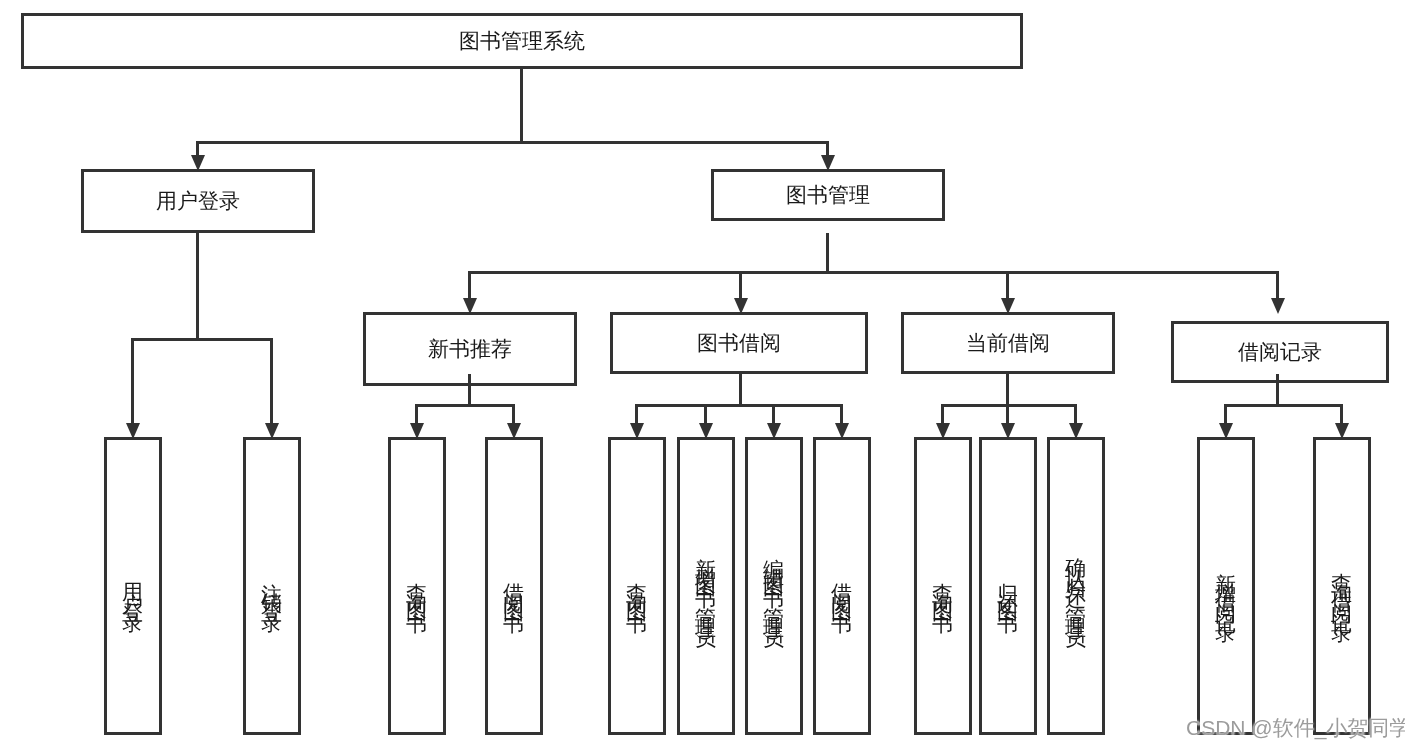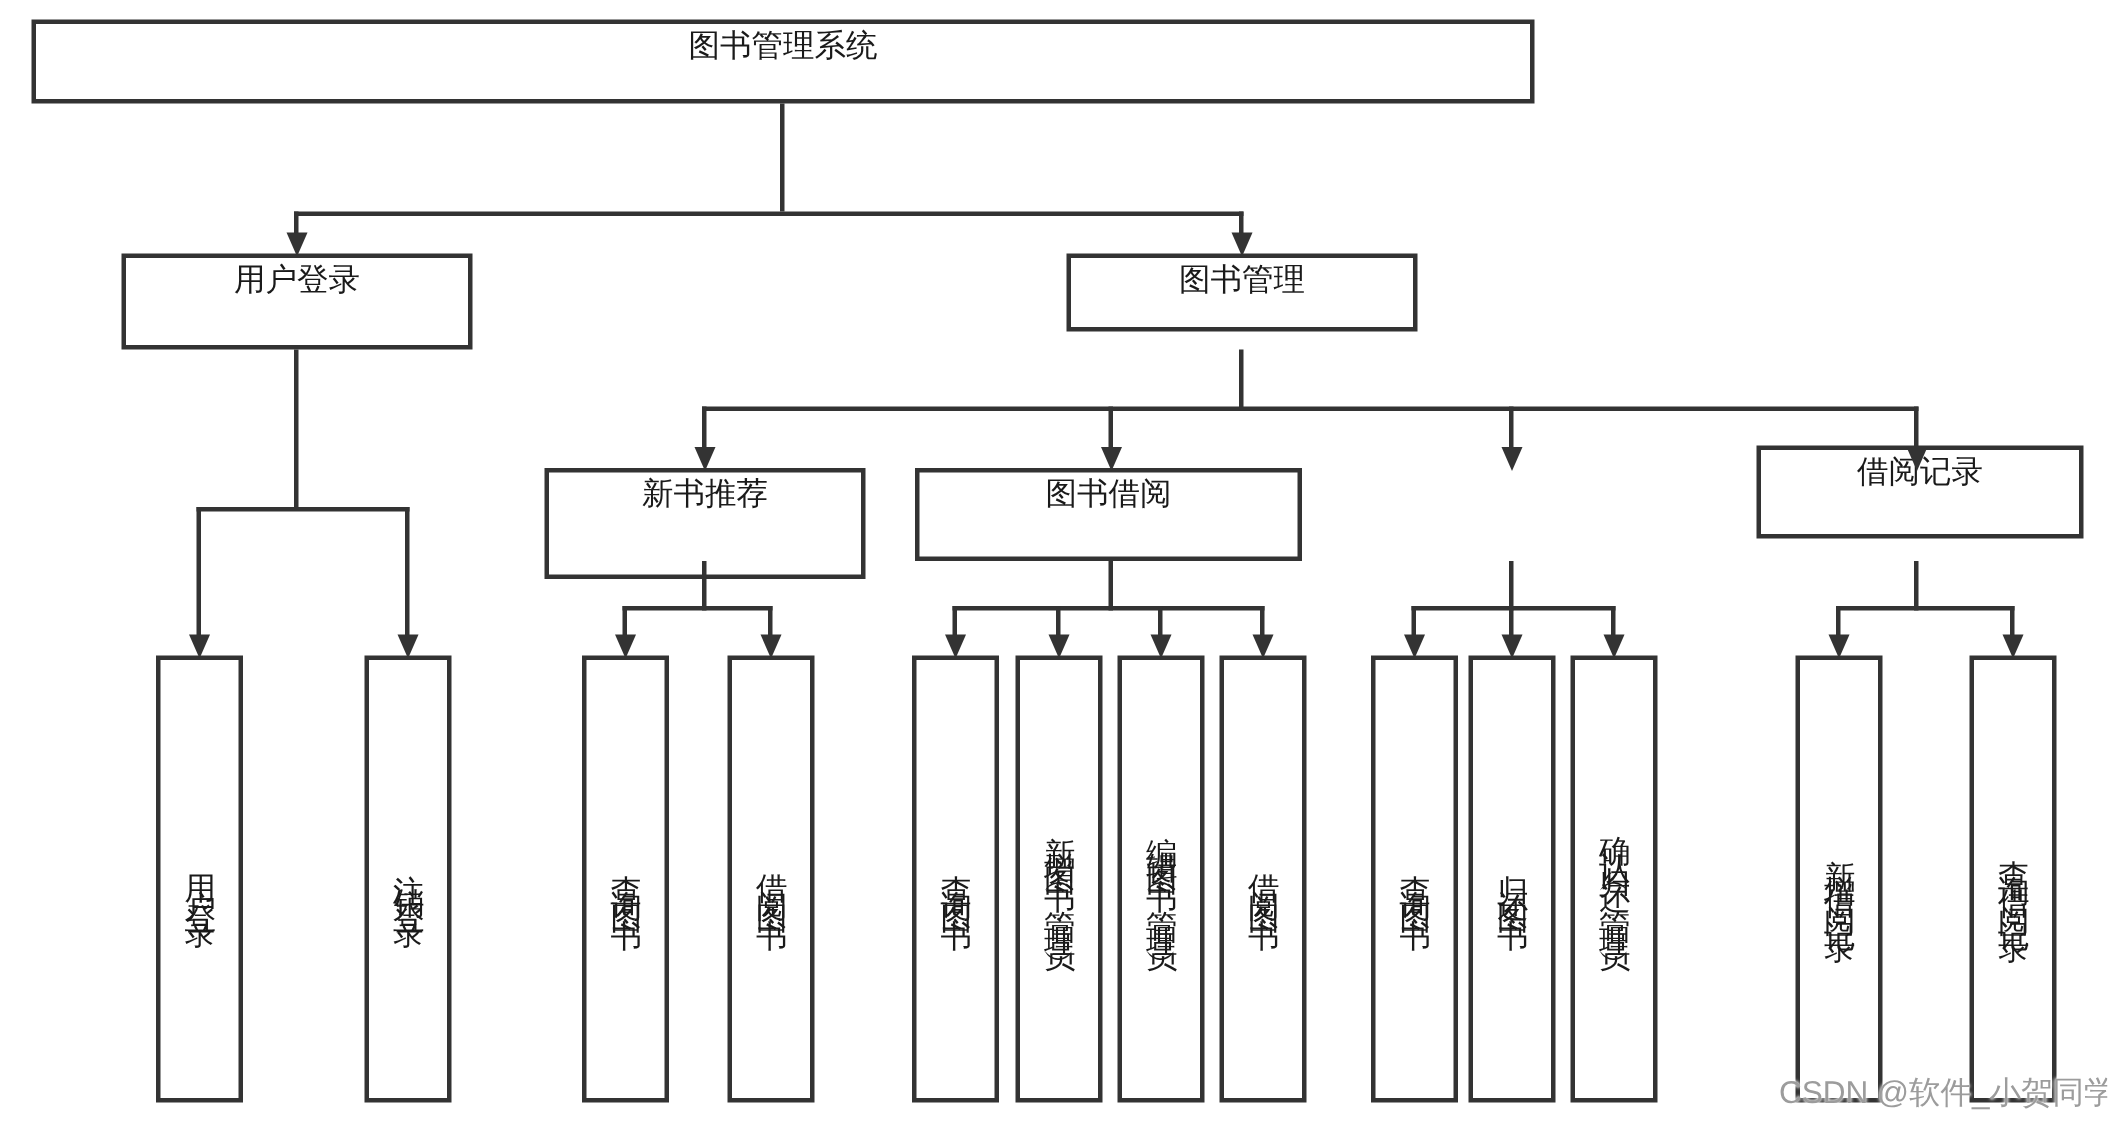--- a/index.html
+++ b/index.html
@@ -10,21 +10,21 @@
   }
   html,body{margin:0;padding:0;background:var(--bg);}
   #canvas{
     position:relative;width:1405px;height:747px;background:var(--bg);
     font-family:"Liberation Sans","DejaVu Sans",sans-serif;
     overflow:hidden;
   }
   .node{
     position:absolute;box-sizing:border-box;background:var(--bg);
     border:3px solid var(--line);
-    display:flex;justify-content:center;
+    display:flex;align-items:center;justify-content:center;
     color:var(--text);font-size:21px;white-space:nowrap;
   }
   .leaf{
     position:absolute;box-sizing:border-box;background:var(--bg);
     border:3px solid var(--line);top:437px;width:58px;height:298px;
     display:flex;align-items:center;justify-content:center;
   }
   .vtext{
     writing-mode:vertical-rl;text-orientation:upright;
     color:var(--text);font-size:21px;line-height:1;letter-spacing:10px;
@@ -55,21 +55,24 @@
   <div class="node" style="left:711px;top:169px;width:234px;height:52px">
     <span>图书管理</span>
   </div>
 
   <div class="node" style="left:363px;top:312px;width:214px;height:74px">
     <span>新书推荐</span>
   </div>
   <div class="node" style="left:610px;top:312px;width:258px;height:62px">
     <span>图书借阅</span>
   </div>
-  <div class="node" style="left:1171px;top:297px;width:218px;height:62px">
+  <div class="node" style="left:901px;top:312px;width:214px;height:62px">
+    <span>当前借阅</span>
+  </div>
+  <div class="node" style="left:1171px;top:321px;width:218px;height:62px">
     <span>借阅记录</span>
   </div>
 
   <div class="leaf" style="left:104px">
     <span class="vtext">用户登录</span>
   </div>
   <div class="leaf" style="left:243px">
     <span class="vtext">注销登录</span>
   </div>
 

